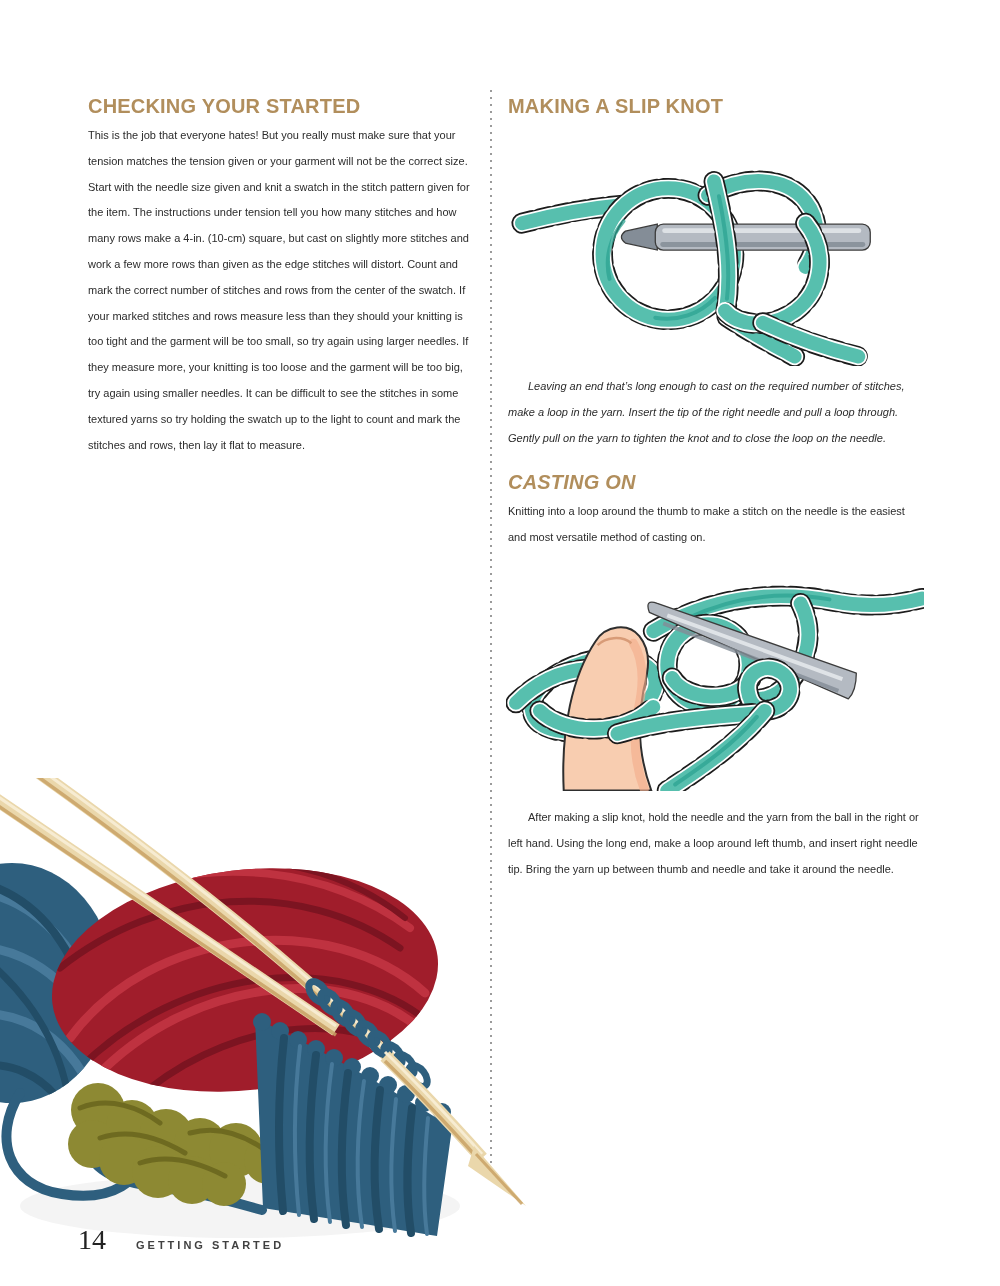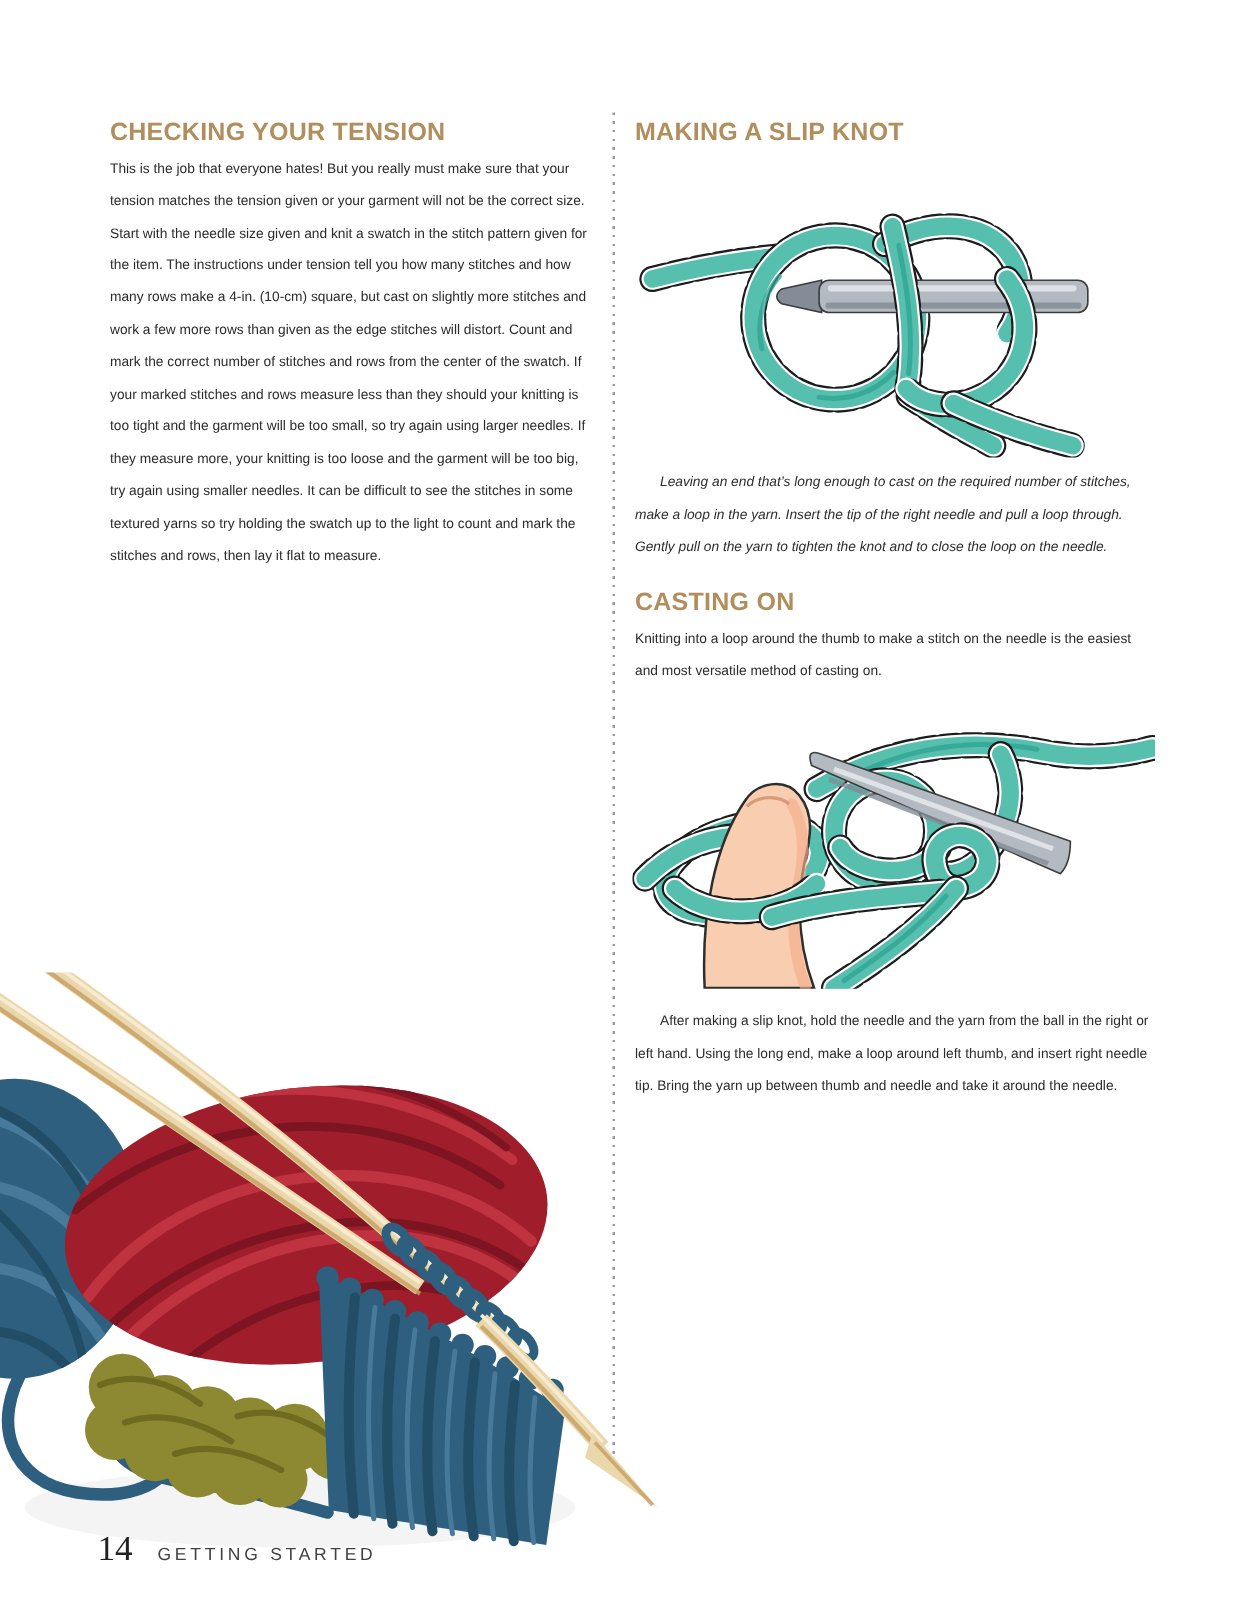--- a/index.html
+++ b/index.html
@@ -16,44 +16,44 @@
   #page{position:relative;width:1000px;height:1286px;background:#fff;overflow:hidden;
         font-family:"Liberation Sans",sans-serif;color:var(--body-text);}
   .col{position:absolute;top:95px;}
   #left-col{left:88px;width:385px;}
   #right-col{left:508px;width:415px;}
   .section-heading{margin:0 0 6px 0;font-size:20px;line-height:22px;font-weight:700;
         letter-spacing:.2px;color:var(--heading);}
   .body-par{margin:0;font-size:11px;line-height:25.8px;}
   .indent{text-indent:20px;}
   #sk-illo{display:block;margin:34px 0 8px -2px;}
-  #co-heading{margin-top:20px;}
+  #co-heading{margin-top:20px;font-style:italic;}
   #co-intro{margin-top:2px;}
   #co-illo{display:block;margin:20px 0 8px -2px;}
   #co-body{margin-top:14px;}
   #sk-body{margin-top:8px;font-style:italic;}
   #divider{position:absolute;left:490px;top:90px;width:2px;height:1080px;
         background-image:repeating-linear-gradient(to bottom,var(--divider-dot) 0 2px,transparent 2px 7px);}
   #photo{position:absolute;left:0;top:778px;}
   #footer{position:absolute;left:78px;top:1224px;display:flex;align-items:baseline;justify-content:center;}
   #page-number{font-family:"Liberation Serif",serif;font-size:28px;color:#222;}
-  #footer-label{margin-left:20px;font-size:14px;letter-spacing:3px;color:#414141;}
+  #footer-label{margin-left:30px;font-size:11px;letter-spacing:3px;color:#414141;font-weight:bold;}
   
   .yo{fill:none;stroke:var(--outline);stroke-width:21;stroke-dasharray:11 7;stroke-linecap:round;}
   .yw{fill:none;stroke:#fff;stroke-width:17.5;stroke-linecap:round;}
   .yf{fill:none;stroke:var(--yarn-teal);stroke-width:14;stroke-linecap:round;}
   .ys{fill:none;stroke:var(--yarn-teal-dark);stroke-width:4;opacity:.75;stroke-linecap:round;}
 </style>
 </head>
 <body>
 
 <div id="page">
 
   <div id="left-col" class="col">
-    <h2 class="section-heading">CHECKING YOUR TENSION</h2>
+    <h2 class="section-heading">CHECKING YOUR STARTED</h2>
     <p class="body-par">This is the job that everyone hates! But you really must make sure that your tension matches the tension given or your garment will not be the correct size. Start with the needle size given and knit a swatch in the stitch pattern given for the item. The instructions under tension tell you how many stitches and how many rows make a 4-in. (10-cm) square, but cast on slightly more stitches and work a few more rows than given as the edge stitches will distort. Count and mark the correct number of stitches and rows from the center of the swatch. If your marked stitches and rows measure less than they should your knitting is too tight and the garment will be too small, so try again using larger needles. If they measure more, your knitting is too loose and the garment will be too big, try again using smaller needles. It can be difficult to see the stitches in some textured yarns so try holding the swatch up to the light to count and mark the stitches and rows, then lay it flat to measure.</p>
   </div>
 
   <div id="divider"></div>
 
   <div id="right-col" class="col">
     <h2 class="section-heading">MAKING A SLIP KNOT</h2>
 
     <svg id="sk-illo" width="418" height="215" viewBox="0 0 420 215" xmlns="http://www.w3.org/2000/svg">
       <defs>

